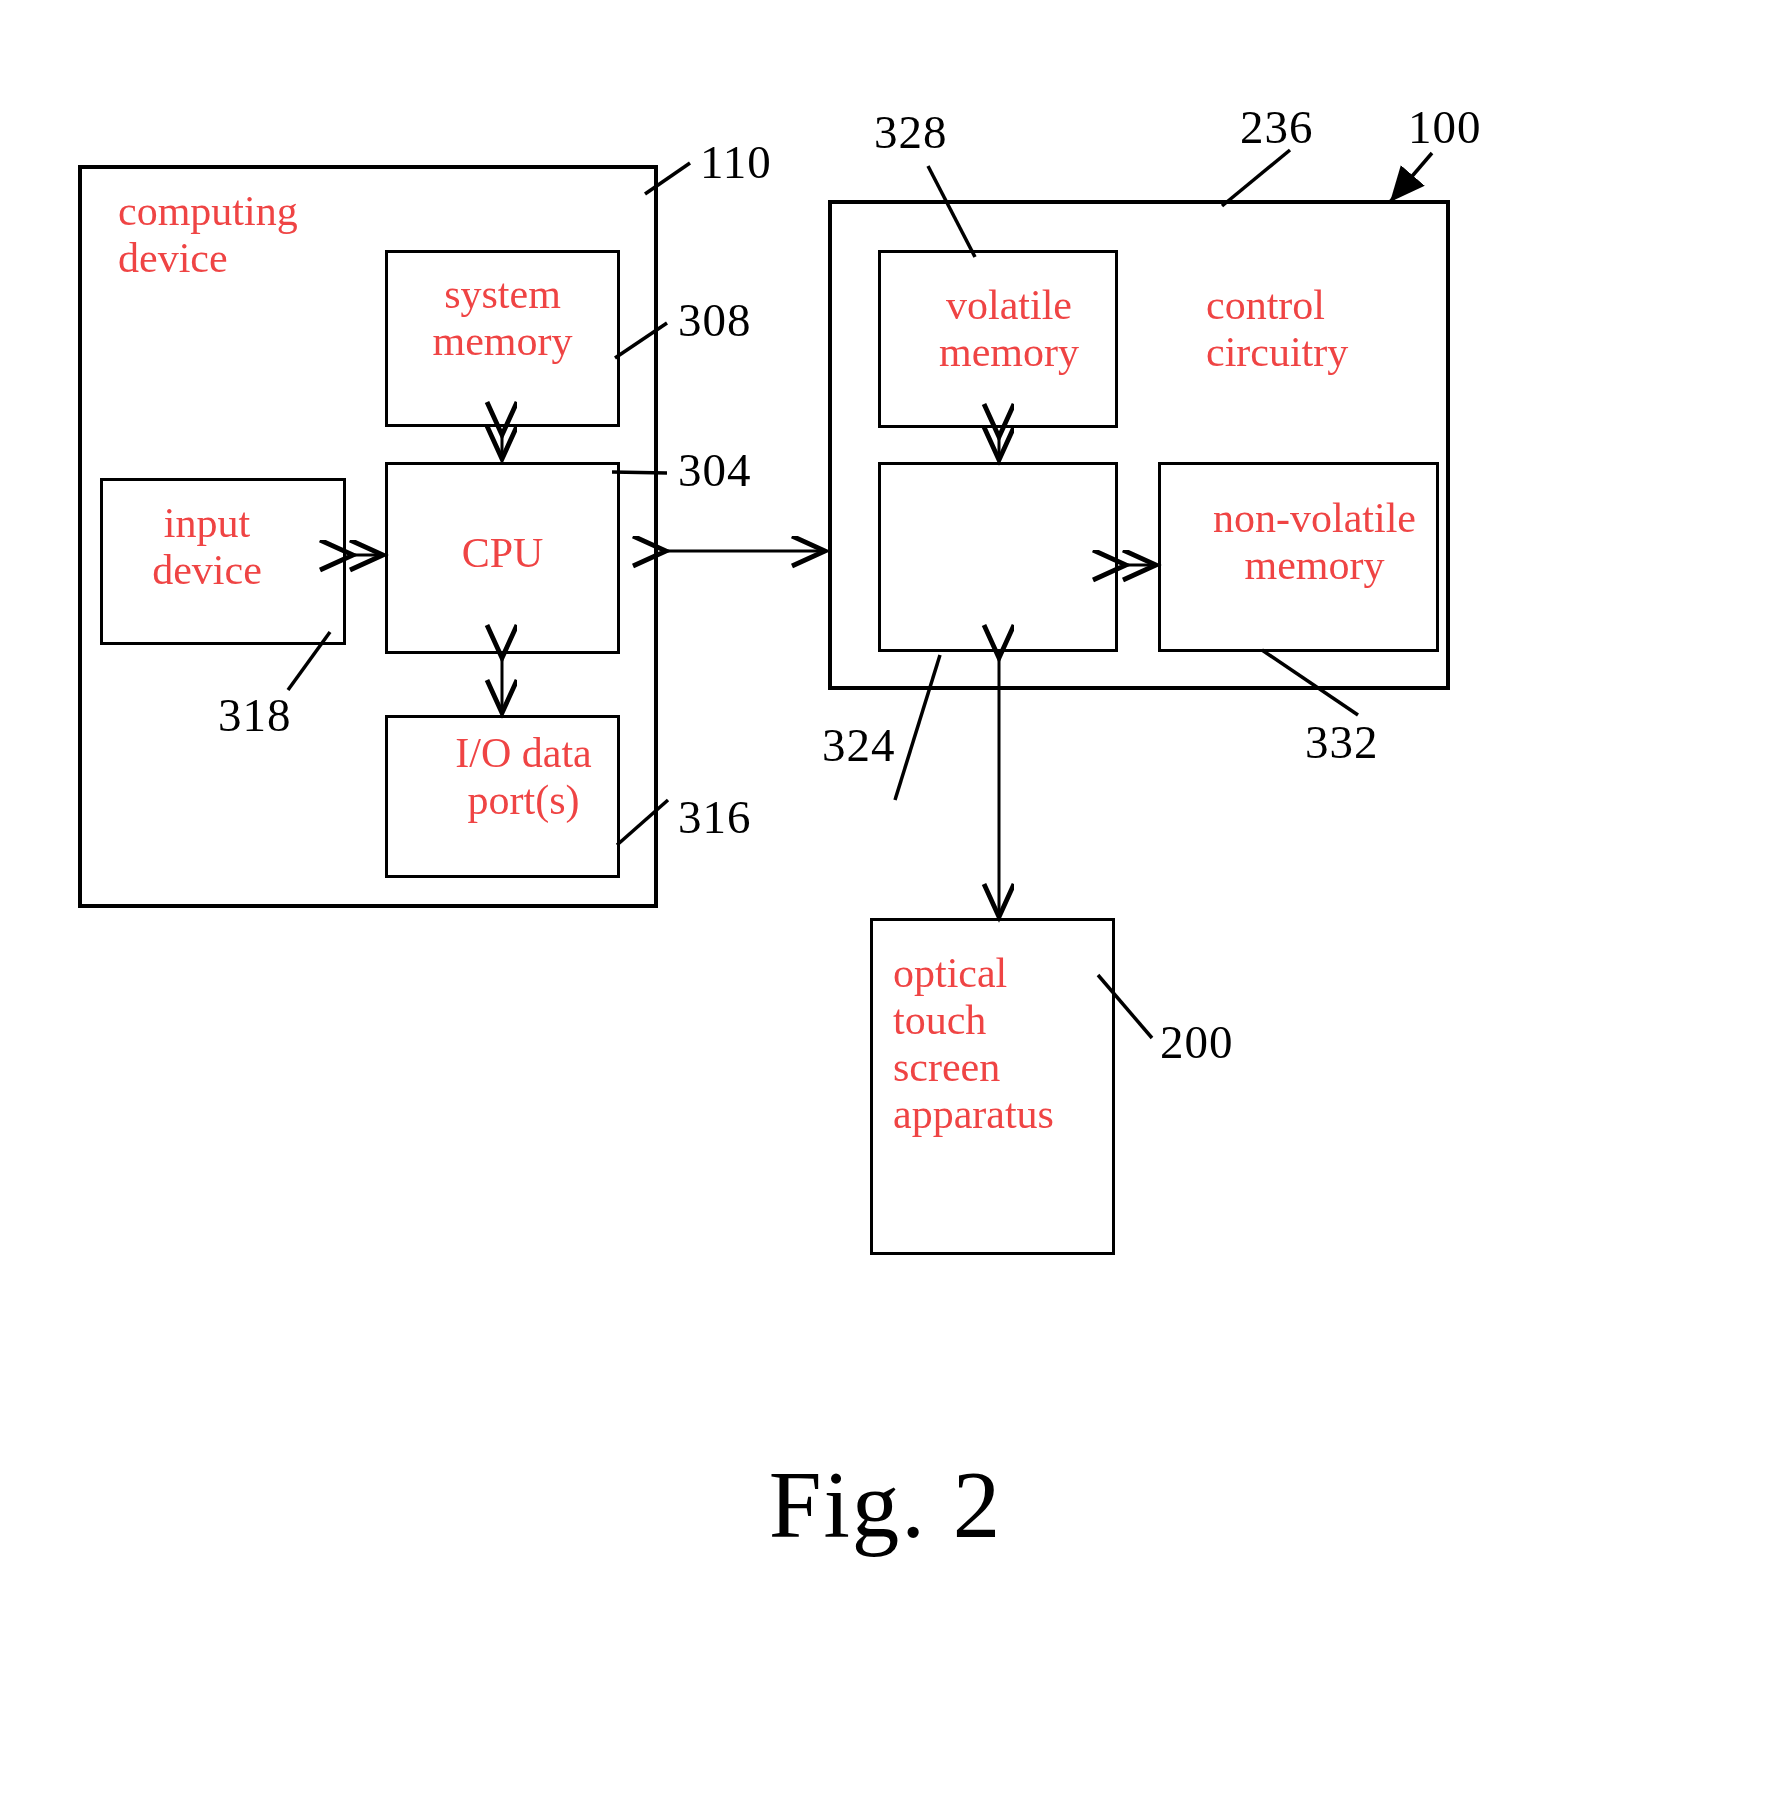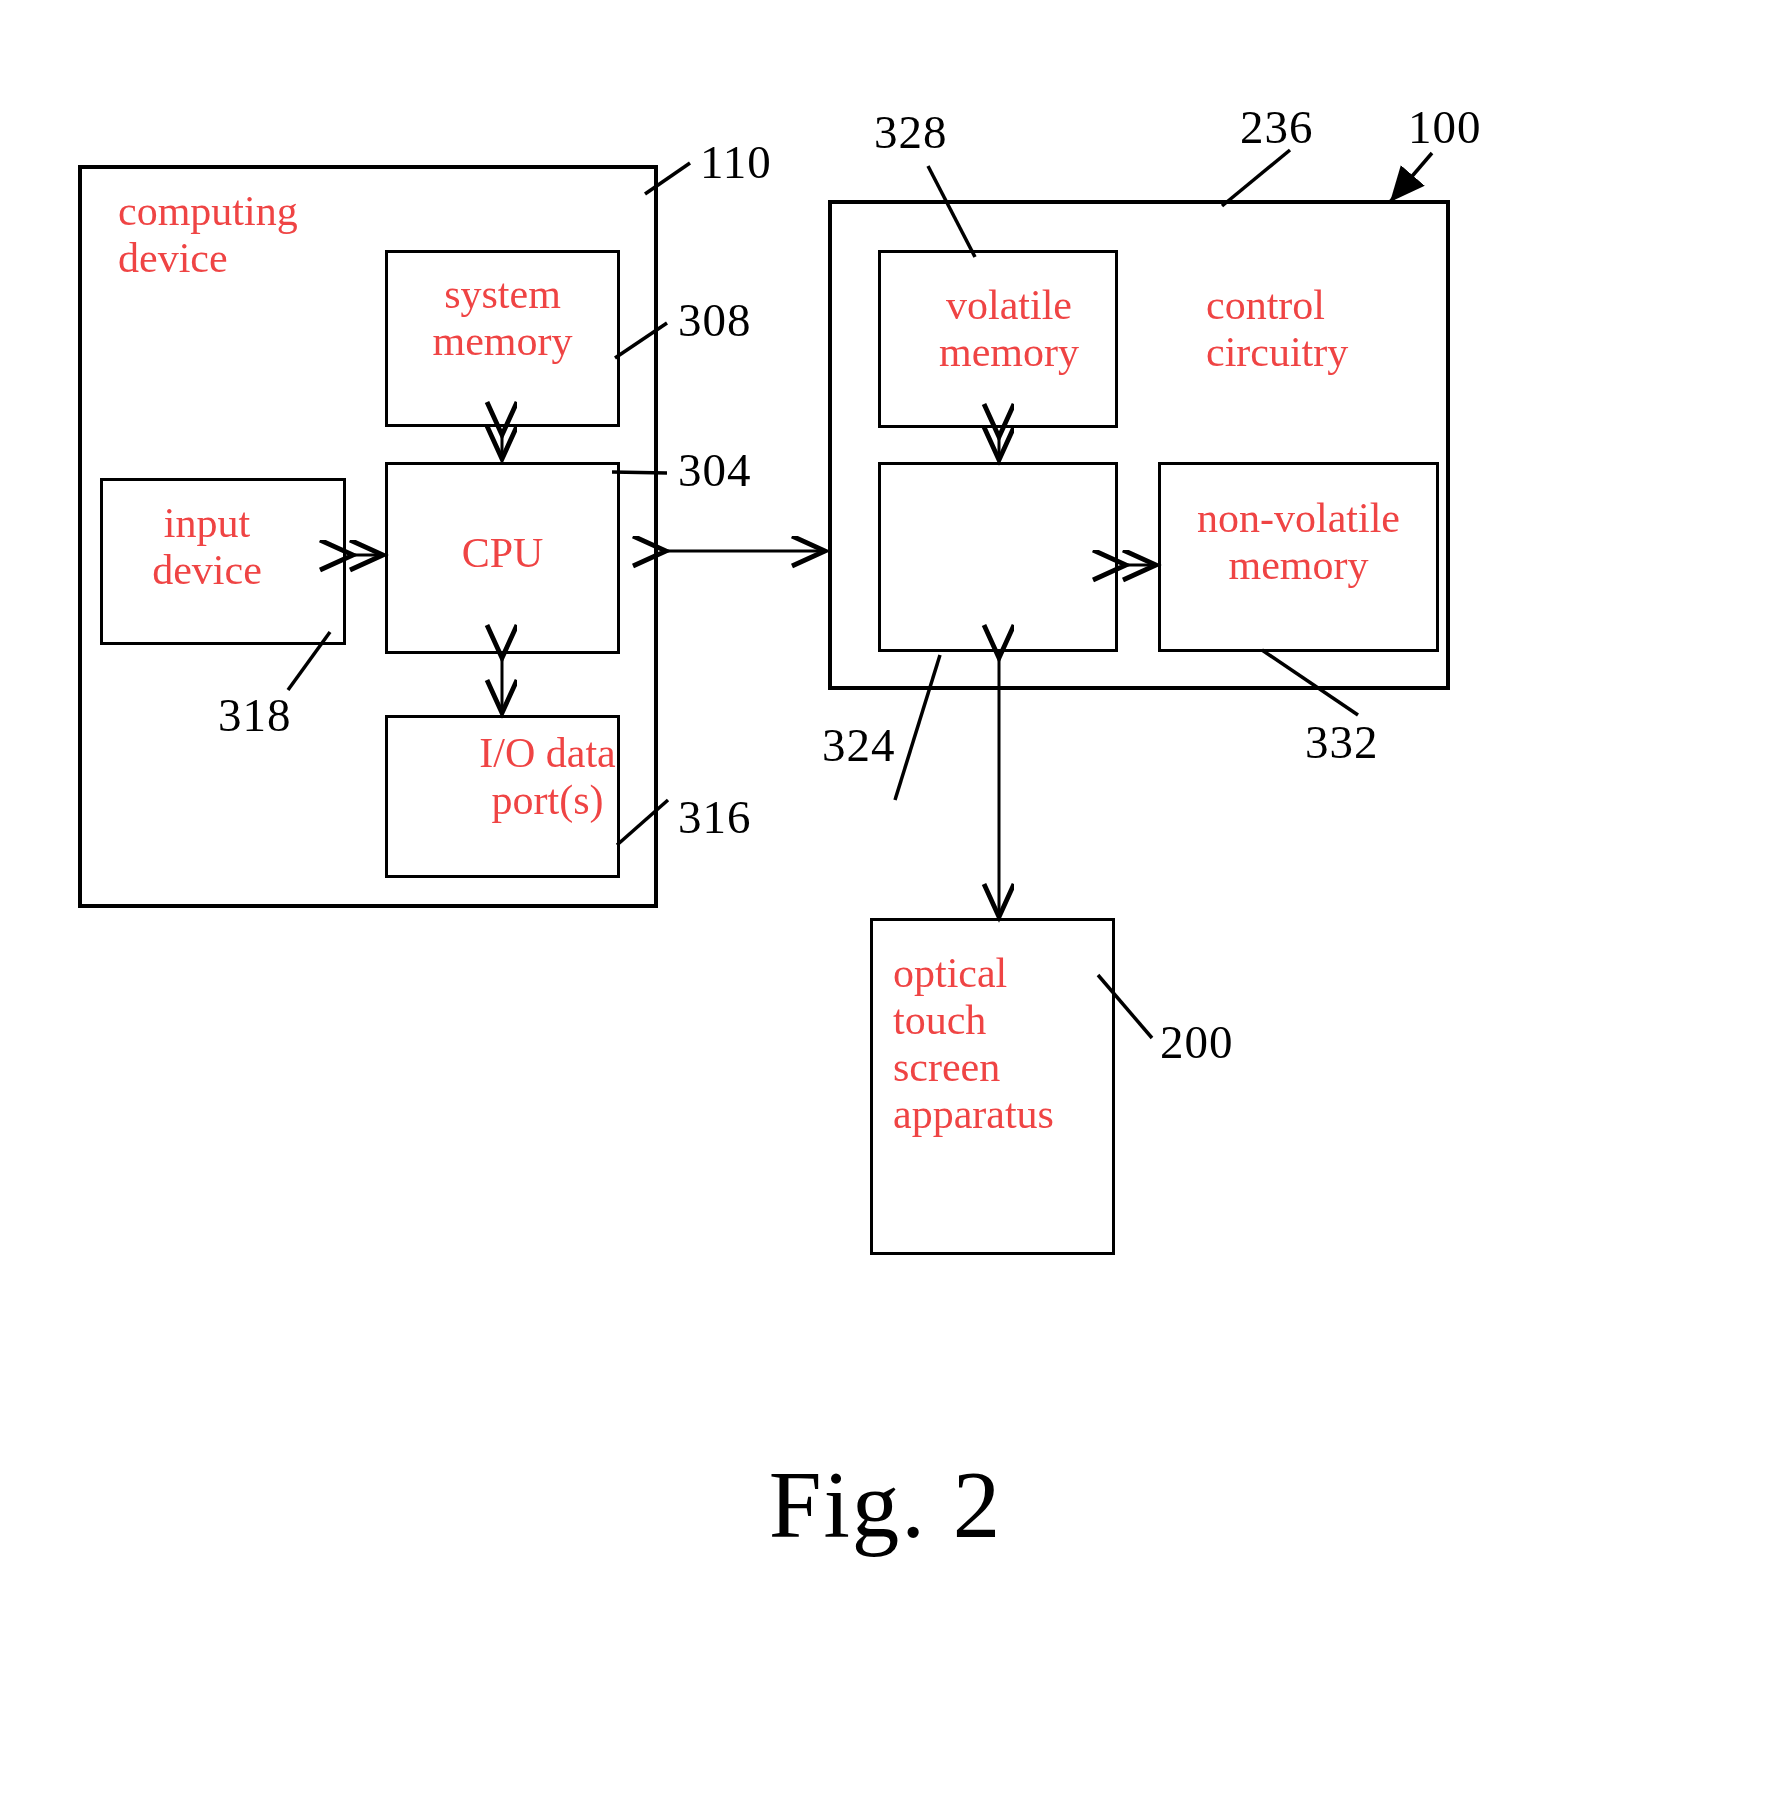--- a/index.html
+++ b/index.html
@@ -151,36 +151,36 @@
 memory</div>
 
   <div class="box" style="left:100px; top:478px; width:246px; height:167px;"></div>
   <div class="box-label lbl-inner" style="left:84px; top:500px; width:246px;">input
 device</div>
 
   <div class="box" style="left:385px; top:462px; width:235px; height:192px;"></div>
   <div class="box-label lbl-inner" style="left:385px; top:530px; width:235px;">CPU</div>
 
   <div class="box" style="left:385px; top:715px; width:235px; height:163px;"></div>
-  <div class="box-label lbl-inner" style="left:385px; top:730px; width:277px;padding-left:24px;">I/O data
+  <div class="box-label lbl-inner" style="left:385px; top:730px; width:277px;">I/O data
 port(s)</div>
 
   <div class="box outer-box" style="left:828px; top:200px; width:622px; height:490px;"></div>
 
   <div class="box-label lbl-left" style="left:1190px; top:282px; width:280px;margin-left:16px;">control
 circuitry</div>
 
   <div class="box" style="left:878px; top:250px; width:240px; height:178px;"></div>
   <div class="box-label lbl-inner" style="left:878px; top:282px; width:246px;padding-left:8px;">volatile
 memory</div>
 
   <div class="box" style="left:878px; top:462px; width:240px; height:190px;"></div>
 
   <div class="box" style="left:1158px; top:462px; width:281px; height:190px;"></div>
-  <div class="box-label lbl-inner" style="left:1158px; top:495px; width:281px;">non-volatile
+  <div class="box-label lbl-inner" style="left:1158px; top:495px; width:281px;padding-left:16px;">non-volatile
 memory</div>
 
   <div class="box" style="left:870px; top:918px; width:245px; height:337px;"></div>
   <div class="box-label lbl-left" style="left:893px; top:950px; width:240px;">optical
 touch
 screen
 apparatus</div>
 
   <div class="ref" style="left:700px; top:135px;">110</div>
 

